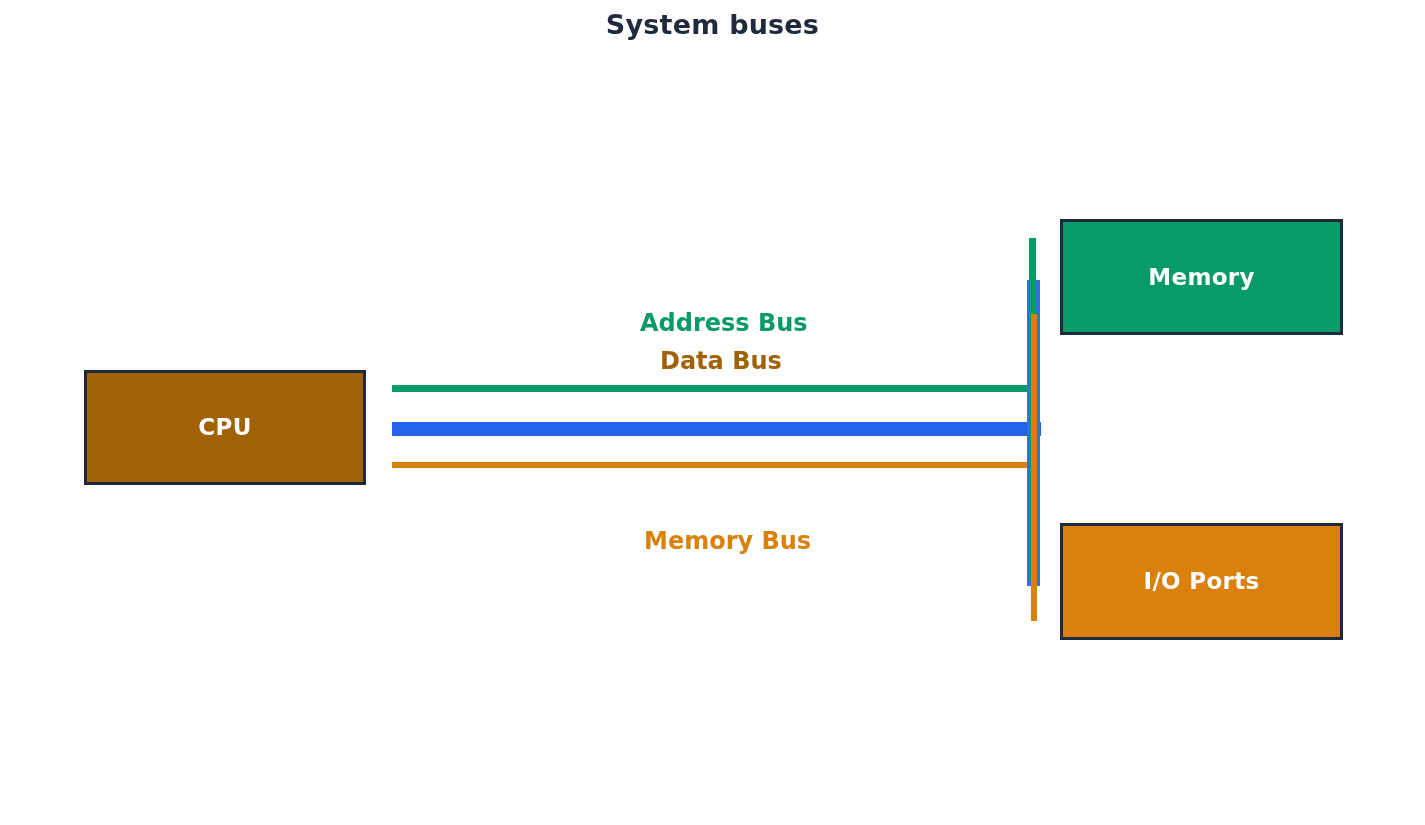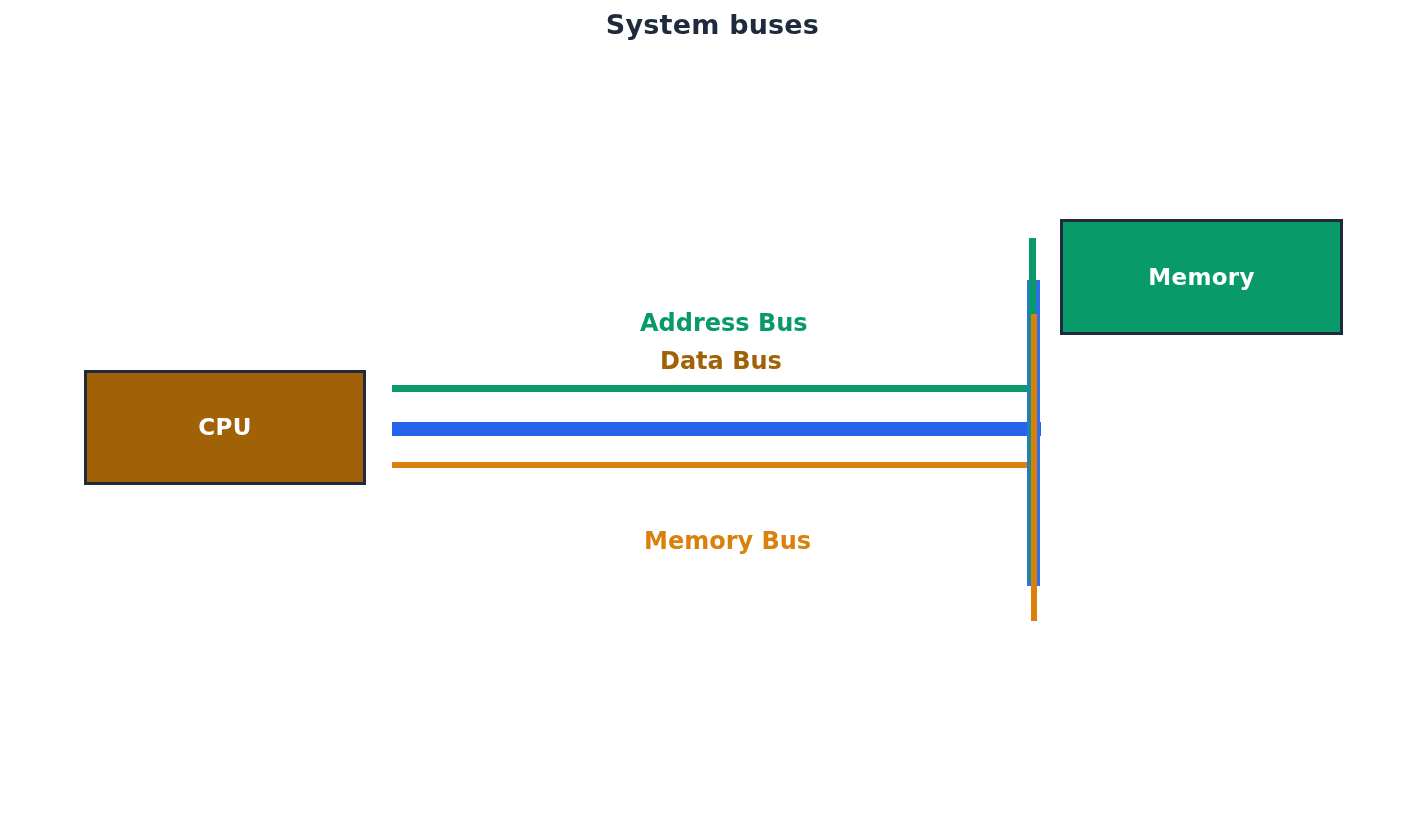--- a/index.html
+++ b/index.html
@@ -169,14 +169,17 @@
   <div class="bus-label" id="label-control">Memory Bus</div>
 
   <div class="node" id="node-cpu">
     <span class="node-label">CPU</span>
   </div>
 
   <div class="node" id="node-memory">
     <span class="node-label">Memory</span>
   </div>
 
+  <div class="node" id="node-io">
+    <span class="node-label">I/O Ports</span>
+  </div>
 
 </div>
 
 </body></html>

